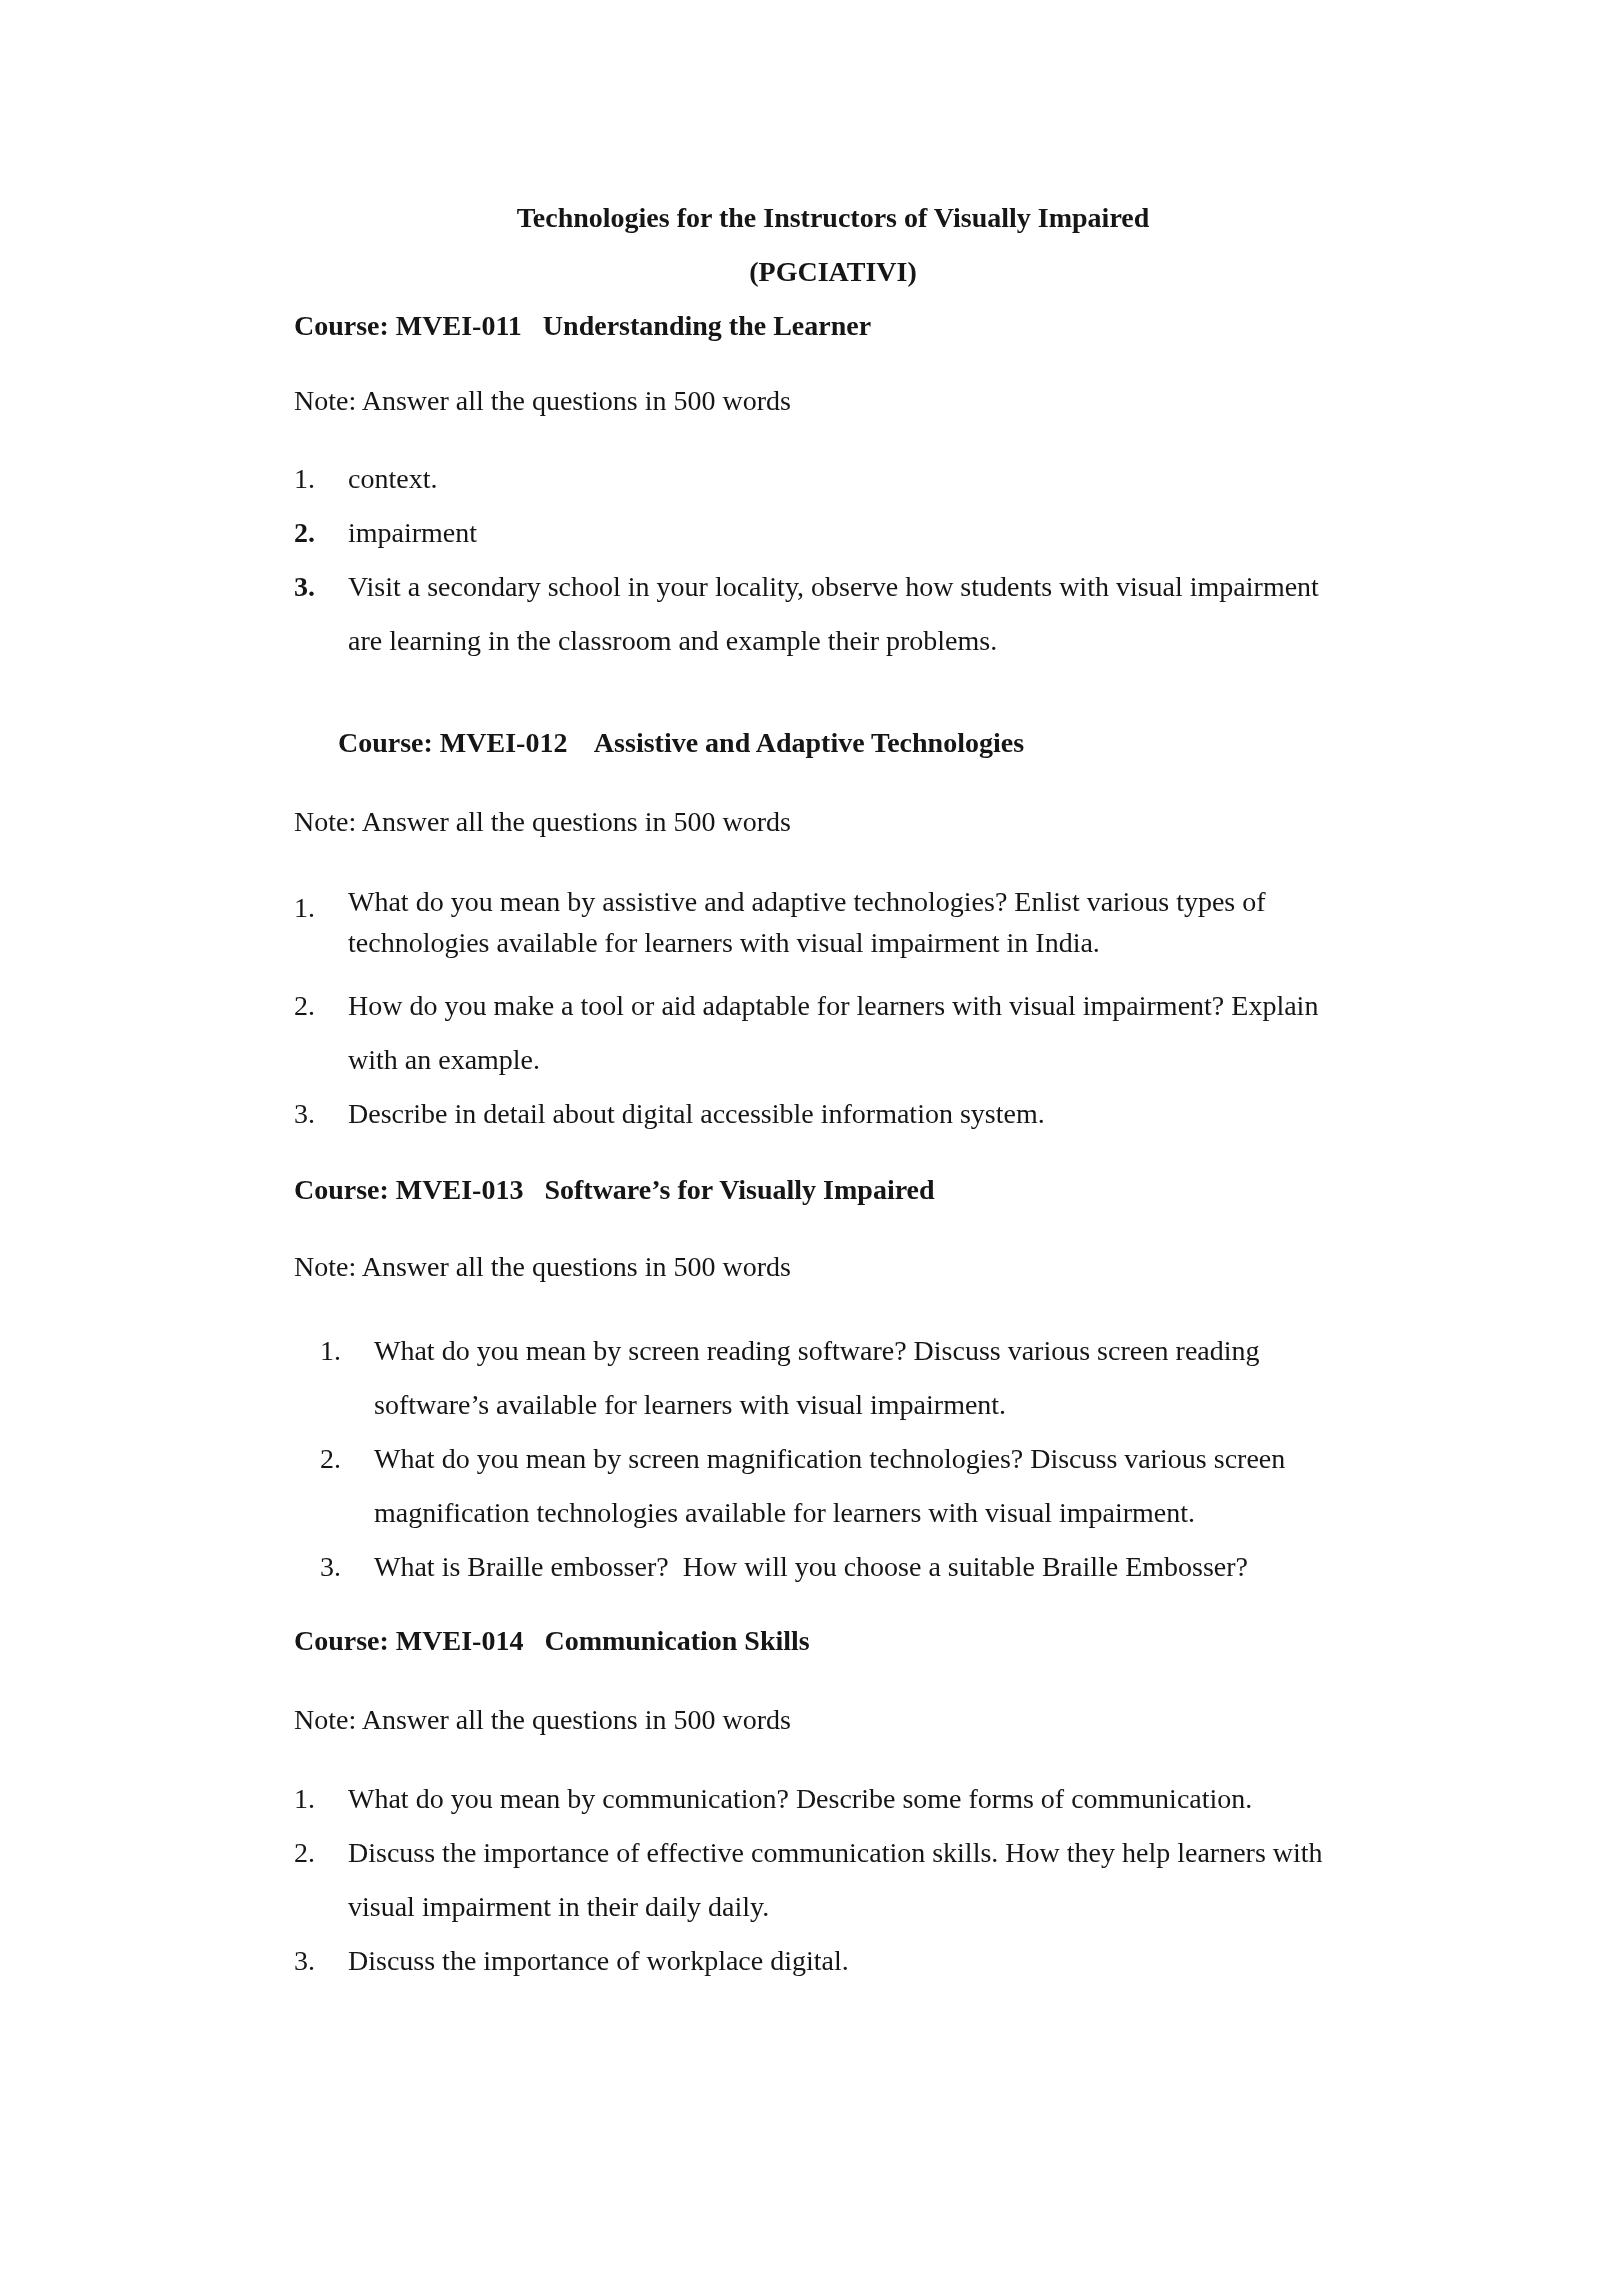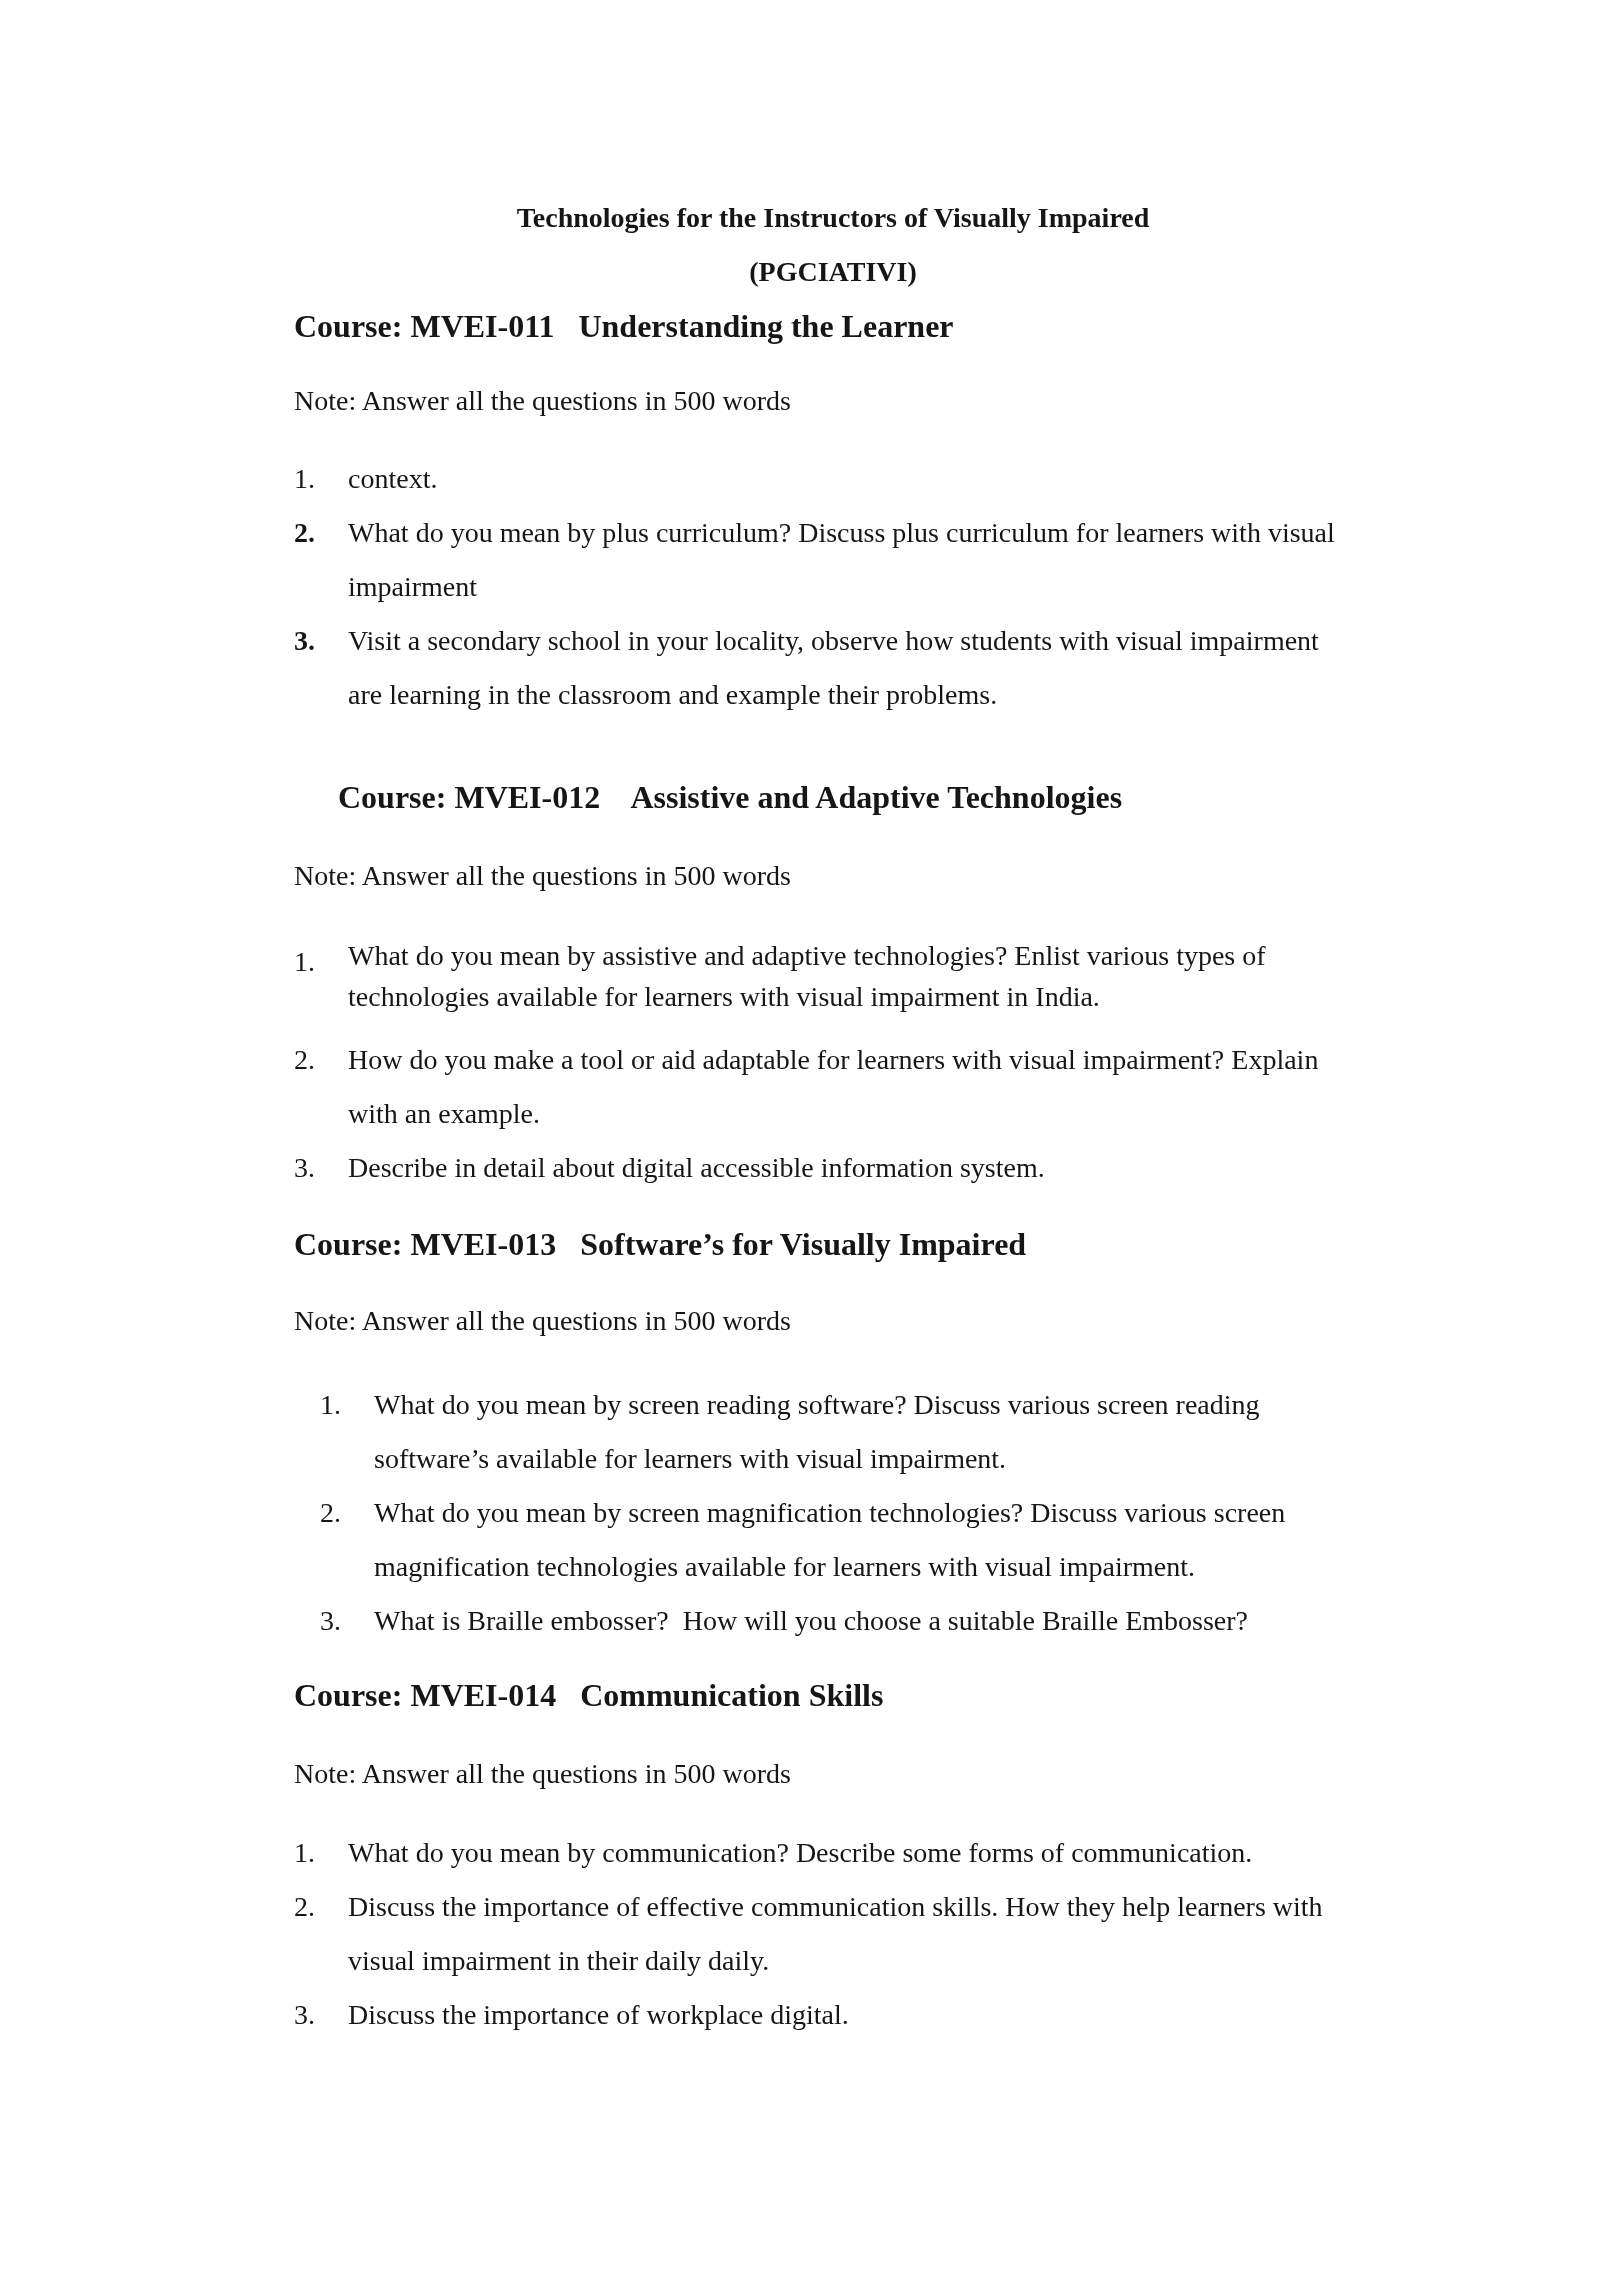--- a/index.html
+++ b/index.html
@@ -19,21 +19,21 @@
     border-radius: 22px;
   }
   .title-line {
     text-align: center;
     font-weight: bold;
     line-height: 54px;
     white-space: pre;
     margin-left: -42px;
   }
   .course-heading {
-    font-size: 32px;
+    font-size: 28px;
     font-weight: bold;
     line-height: 54px;
     white-space: pre;
   }
   .note {
     line-height: 54px;
     white-space: pre;
   }
   .questions {
     list-style: none;
@@ -81,21 +81,20 @@
     <ol class="questions">
       <li class="question q1">
         <span class="qnum">1.</span>
         <span class="qtext">
           <span class="qline">context.</span>
         </span>
       </li>
       <li class="question q2 bold-num">
         <span class="qnum">2.</span>
         <span class="qtext">
-          <span class="qline">What do you mean by plus curriculum? Discuss plus curriculum for learners with visual</span>
           <span class="qline">impairment</span>
         </span>
       </li>
       <li class="question q3 bold-num">
         <span class="qnum">3.</span>
         <span class="qtext">
           <span class="qline">Visit a secondary school in your locality, observe how students with visual impairment</span>
           <span class="qline">are learning in the classroom and example their problems.</span>
         </span>
       </li>

